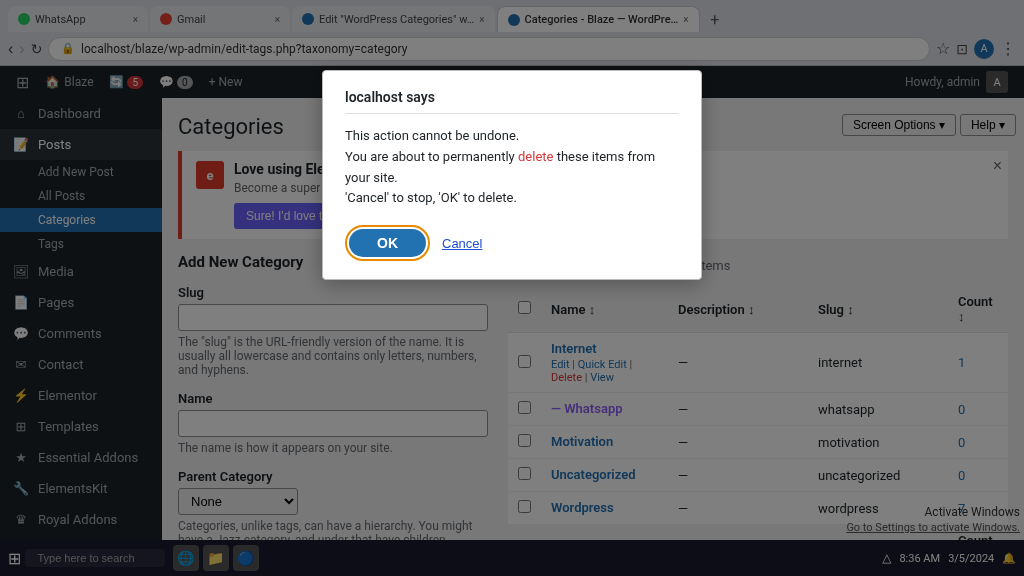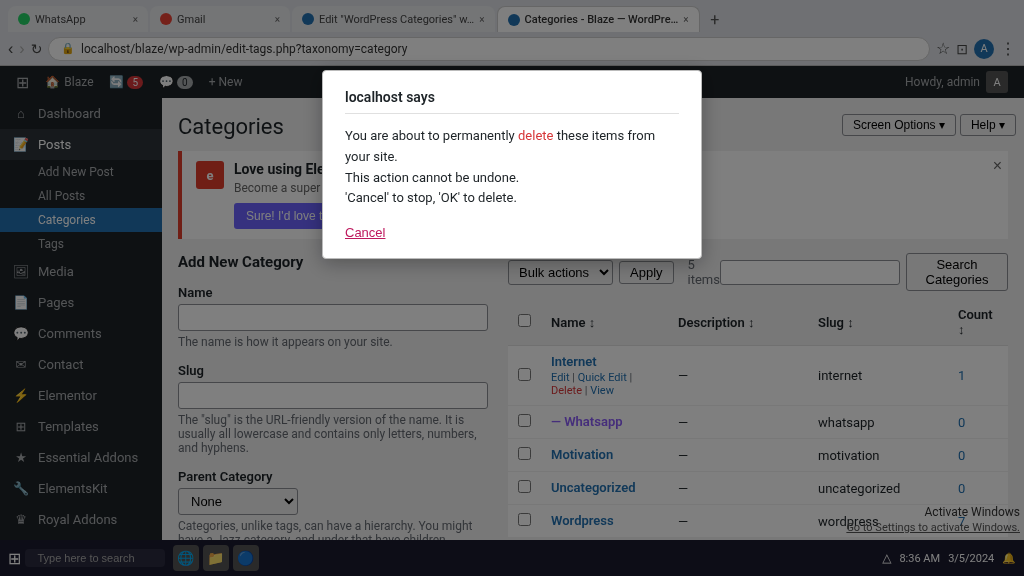--- a/index.html
+++ b/index.html
@@ -163,29 +163,29 @@
       </div>
       <button style="position:absolute;top:6px;right:6px;background:none;border:none;cursor:pointer;font-size:16px;color:#666;">×</button>
     </div>
 
     <div style="display:flex;gap:20px;">
 
       <div style="width:310px;flex-shrink:0;">
         <h2 style="font-size:15px;margin-bottom:14px;">Add New Category</h2>
 
         <div style="margin-bottom:14px;">
+          <label style="display:block;font-weight:600;margin-bottom:4px;font-size:13px;">Slug</label>
+          <input type="text" style="width: 100%; padding: 5px 8px; border: 1px solid rgb(140, 143, 148); border-radius: 3px; font-size: 13px;">
+          <p style="font-size:12px;color:#646970;margin-top:4px;">The "slug" is the URL-friendly version of the name. It is usually all lowercase and contains only letters, numbers, and hyphens.</p>
+        </div>
+
+        <div style="margin-bottom:14px;">
           <label style="display:block;font-weight:600;margin-bottom:4px;font-size:13px;">Name</label>
           <input type="text" style="width: 100%; padding: 5px 8px; border: 1px solid rgb(140, 143, 148); border-radius: 3px; font-size: 13px;">
           <p style="font-size:12px;color:#646970;margin-top:4px;">The name is how it appears on your site.</p>
-        </div>
-
-        <div style="margin-bottom:14px;">
-          <label style="display:block;font-weight:600;margin-bottom:4px;font-size:13px;">Slug</label>
-          <input type="text" style="width: 100%; padding: 5px 8px; border: 1px solid rgb(140, 143, 148); border-radius: 3px; font-size: 13px;">
-          <p style="font-size:12px;color:#646970;margin-top:4px;">The "slug" is the URL-friendly version of the name. It is usually all lowercase and contains only letters, numbers, and hyphens.</p>
         </div>
 
         <div style="margin-bottom:14px;">
           <label style="display:block;font-weight:600;margin-bottom:4px;font-size:13px;">Parent Category</label>
           <select style="padding:4px 8px;border:1px solid #8c8f94;border-radius:3px;font-size:13px;width:120px;">
             <option>None</option>
           </select>
           <p style="font-size:12px;color:#646970;margin-top:4px;">Categories, unlike tags, can have a hierarchy. You might have a Jazz category, and under that have children categories for Bebop and Big Band. Totally optional.</p>
         </div>
 
@@ -193,24 +193,20 @@
 
       <div style="flex:1;min-width:0;">
 
         <div style="display:flex;justify-content:space-between;align-items:center;margin-bottom:8px;">
           <div style="display:flex;gap:6px;align-items:center;">
             <select style="padding:3px 6px;border:1px solid #8c8f94;border-radius:3px;font-size:13px;">
               <option>Bulk actions</option>
             </select>
             <button style="background:#f0f0f1;border:1px solid #8c8f94;padding:3px 10px;border-radius:3px;cursor:pointer;font-size:13px;">Apply</button>
             <span style="font-size:13px;color:#646970;margin-left:8px;">5 items</span>
-          </div>
-          <div style="display:flex;gap:6px;align-items:center;">
-            <input type="text" style="padding: 4px 8px; border: 1px solid rgb(140, 143, 148); border-radius: 3px; font-size: 13px; width: 180px;">
-            <button style="background:#f0f0f1;border:1px solid #8c8f94;padding:3px 10px;border-radius:3px;cursor:pointer;font-size:13px;">Search Categories</button>
           </div>
         </div>
 
         <table style="width:100%;border-collapse:collapse;background:#fff;">
           <thead>
             <tr>
               <th style="padding:8px 10px;text-align:left;border-bottom:1px solid #e0e0e0;font-size:13px;font-weight:600;background:#f0f0f1;width:30px;">
                 <input type="checkbox" style="">
               </th>
               <th style="padding:8px 10px;text-align:left;border-bottom:1px solid #e0e0e0;font-size:13px;font-weight:600;background:#f0f0f1;cursor:pointer;">Name ↕</th>
@@ -278,30 +274,33 @@
     </div>
   </div>
 </div>
 
 <div style="position:fixed;top:0;left:0;right:0;bottom:0;background:rgba(0,0,0,0.5);z-index:1000;display:flex;justify-content:center;align-items:flex-start;padding-top:70px;">
   <div style="background:#fff;border:1px solid #bbb;border-radius:4px;padding:18px 22px;max-width:380px;width:100%;box-shadow:0 4px 20px rgba(0,0,0,0.3);">
     <div style="font-size:14px;font-weight:600;margin-bottom:12px;color:#1d2327;border-bottom:1px solid #e0e0e0;padding-bottom:8px;">
       <span>localhost says</span>
     </div>
     <div style="font-size:13px;color:#1d2327;margin-bottom:16px;line-height:1.6;">
+      <p>This action cannot be undone.</p>
       <p>
         <span>You are about to permanently</span>
         <span style="color:#d63638;">delete</span>
         <span>these items from your site.</span>
       </p>
-      <p>This action cannot be undone.</p>
       <p>'Cancel' to stop, 'OK' to delete.</p>
     </div>
     <div style="display:flex;gap:12px;align-items:center;">
-      <button style="background:none;border:none;color:#be185d;cursor:pointer;font-size:13px;text-decoration:underline;">Cancel</button>
+      <div style="border:2px solid #e88a00;border-radius:22px;padding:2px;">
+        <button style="background:#2271b1;color:#fff;border:none;border-radius:18px;padding:6px 28px;cursor:pointer;font-size:14px;font-weight:600;">OK</button>
+      </div>
+      <button style="background:none;border:none;color:#1d4ed8;cursor:pointer;font-size:13px;text-decoration:underline;">Cancel</button>
     </div>
   </div>
 </div>
 
 <div style="background:#1a1a2e;height:36px;display:flex;align-items:center;padding:0 8px;gap:4px;position:fixed;bottom:0;left:0;right:0;">
   <button style="background:none;border:none;cursor:pointer;color:#fff;font-size:16px;">⊞</button>
   <button style="background:#2a2a3e;border:none;border-radius:4px;padding:3px 12px;color:#aaa;font-size:11px;cursor:pointer;width:140px;text-align:left;">Type here to search</button>
   <div style="display:flex;gap:4px;align-items:center;margin-left:4px;">
     <div style="width:26px;height:26px;background:#555;border-radius:4px;display:flex;align-items:center;justify-content:center;font-size:14px;cursor:pointer;">🌐</div>
     <div style="width:26px;height:26px;background:#555;border-radius:4px;display:flex;align-items:center;justify-content:center;font-size:14px;cursor:pointer;">📁</div>

